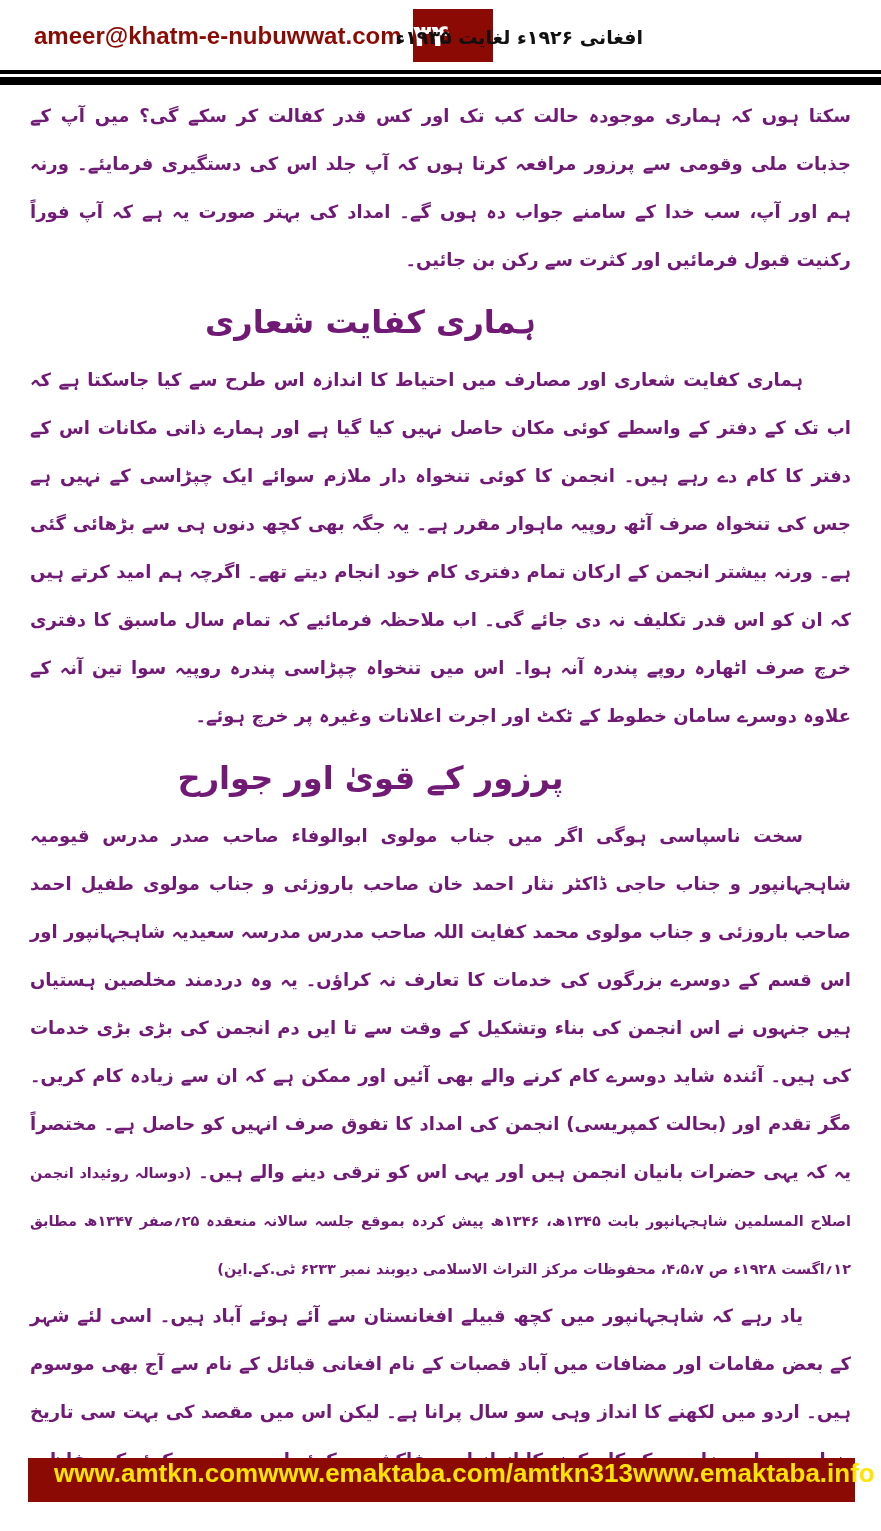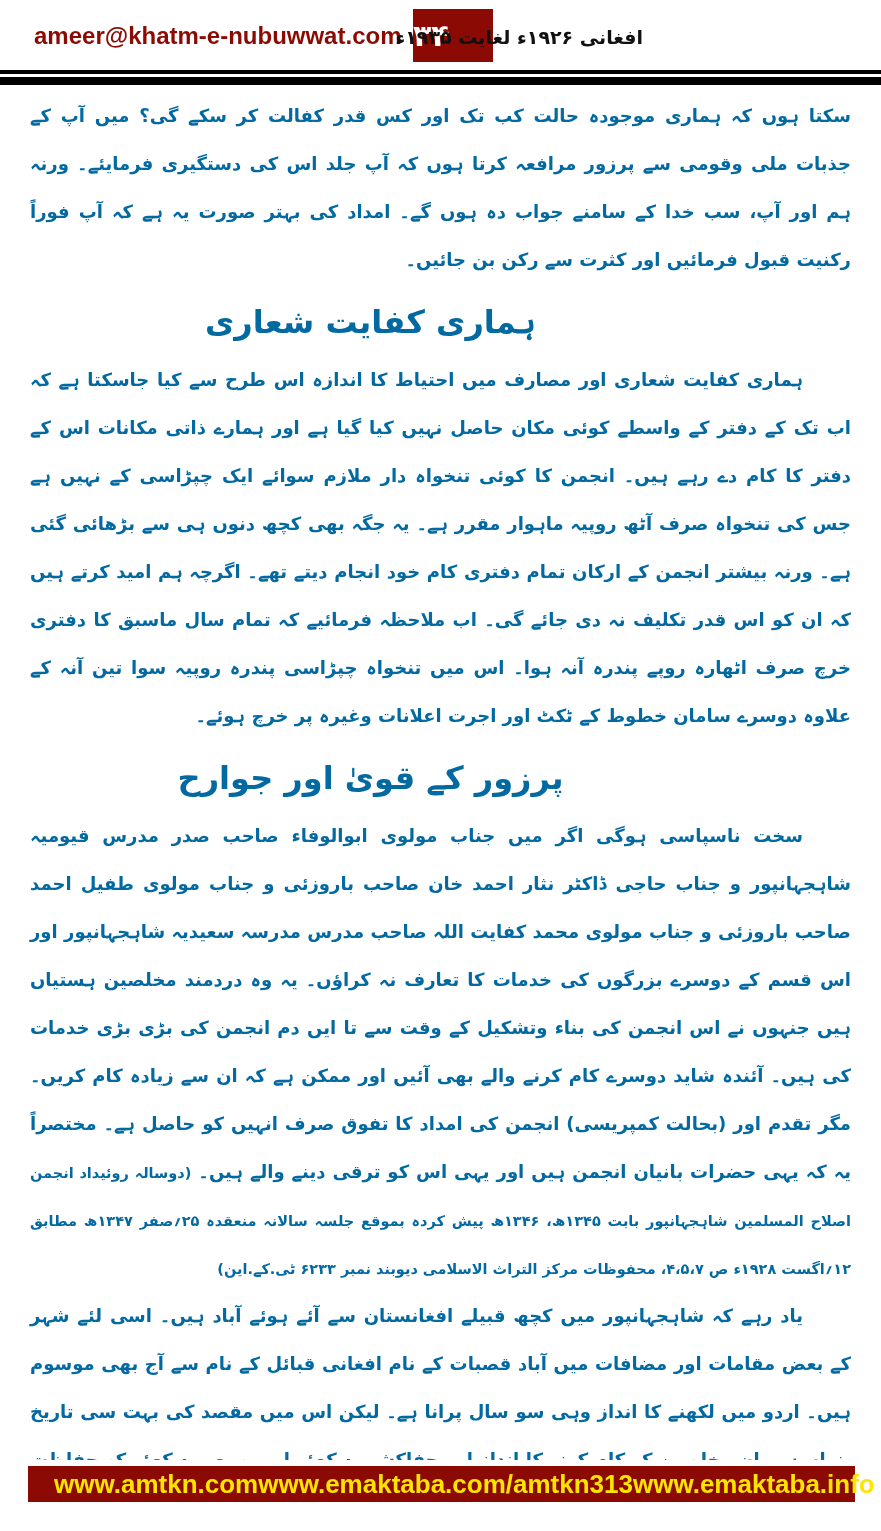--- a/index.html
+++ b/index.html
@@ -41,21 +41,21 @@
     position:absolute;top:70px;left:0;width:881px;height:3px;
     background:#ffffff;
     border-top:4px solid #000;
     border-bottom:8px solid #000;
   }
   
   .content{
     position:absolute;top:92px;left:0;width:881px;height:1368px;
     padding:0 30px;box-sizing:border-box;
     direction:rtl;overflow:hidden;
-    color:#0369a1;
+    color:#701a75;
   }
   .content p{
     margin:0;
     font-size:18px;font-weight:bold;
     line-height:48px;
     text-align:justify;
     text-indent:48px;
   }
   .content p.no-indent{text-indent:0;}
   .section-heading{
@@ -64,23 +64,23 @@
     text-align:center;
     padding-right:140px;
     line-height:56px;
   }
   .citation{
     font-size:14.5px;font-weight:bold;
     line-height:40px;
   }
   
   .ftr{
-    position:absolute;left:28px;bottom:29px;width:827px;height:36px;
+    position:absolute;left:28px;bottom:29px;width:827px;height:44px;
     background:var(--maroon,#8b0b04);
-    display:flex;align-items:center;justify-content:space-between;
+    display:flex;align-items:flex-start;justify-content:space-between;
     padding:0 26px;box-sizing:border-box;
   }
   .ftr-link{
     font-family:"Liberation Sans",sans-serif;
     font-weight:bold;font-size:26px;
     color:var(--yellow,#ffe400);
     white-space:nowrap;
   }
 </style>
 </head>

